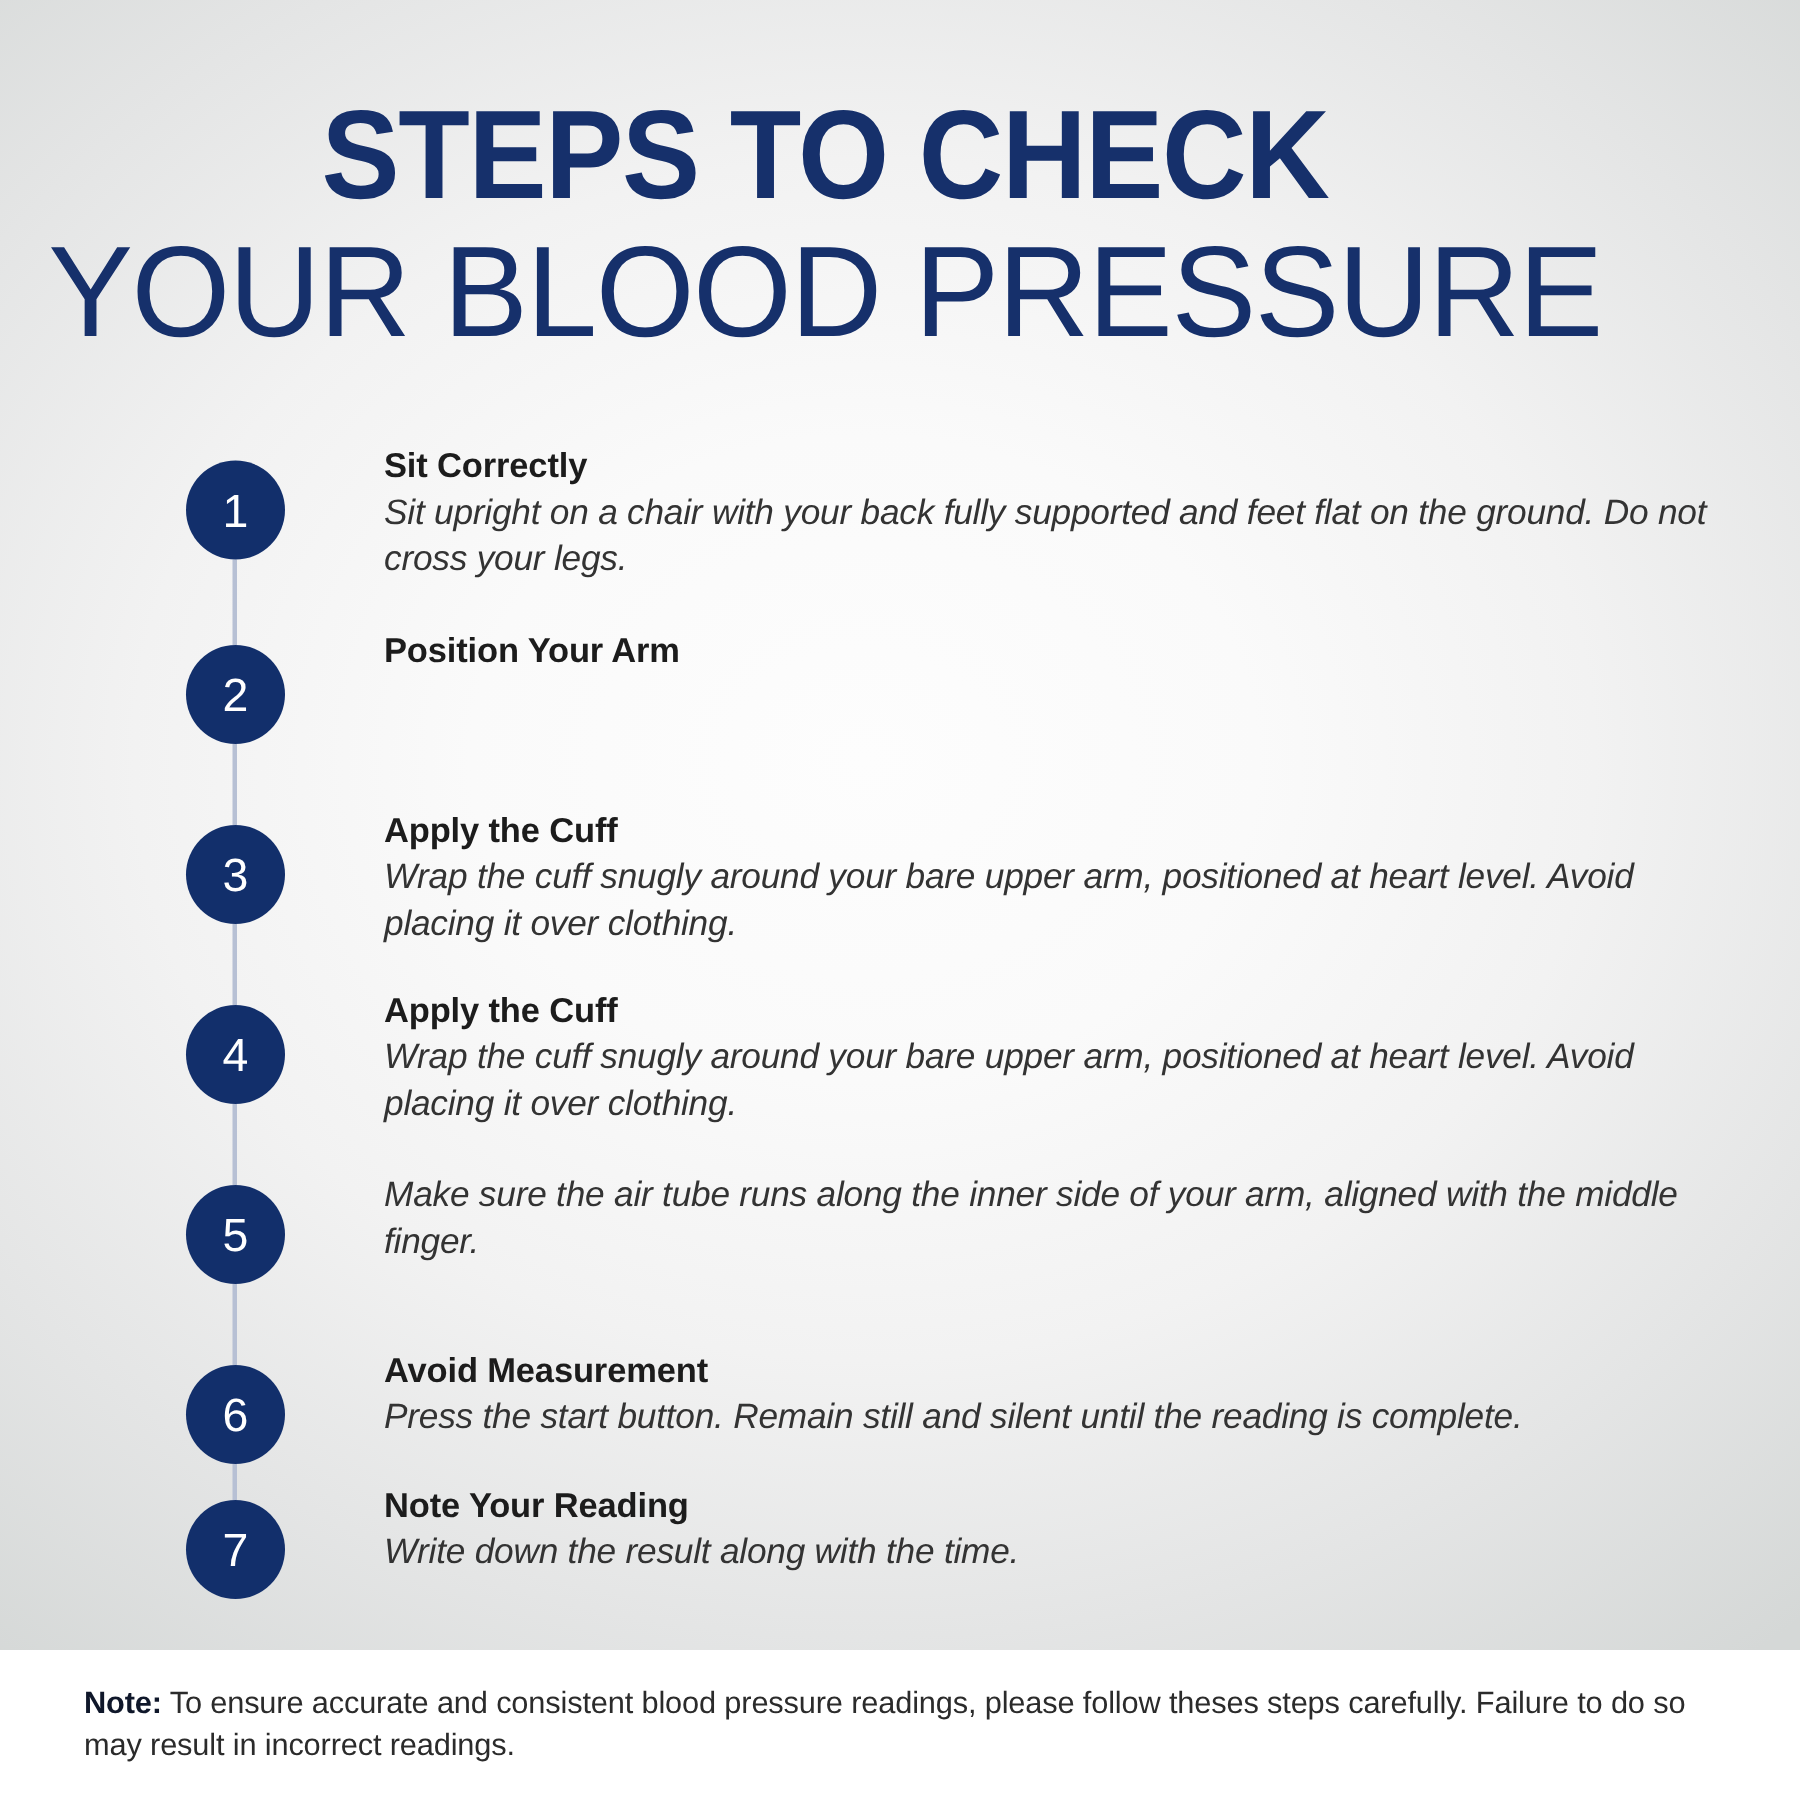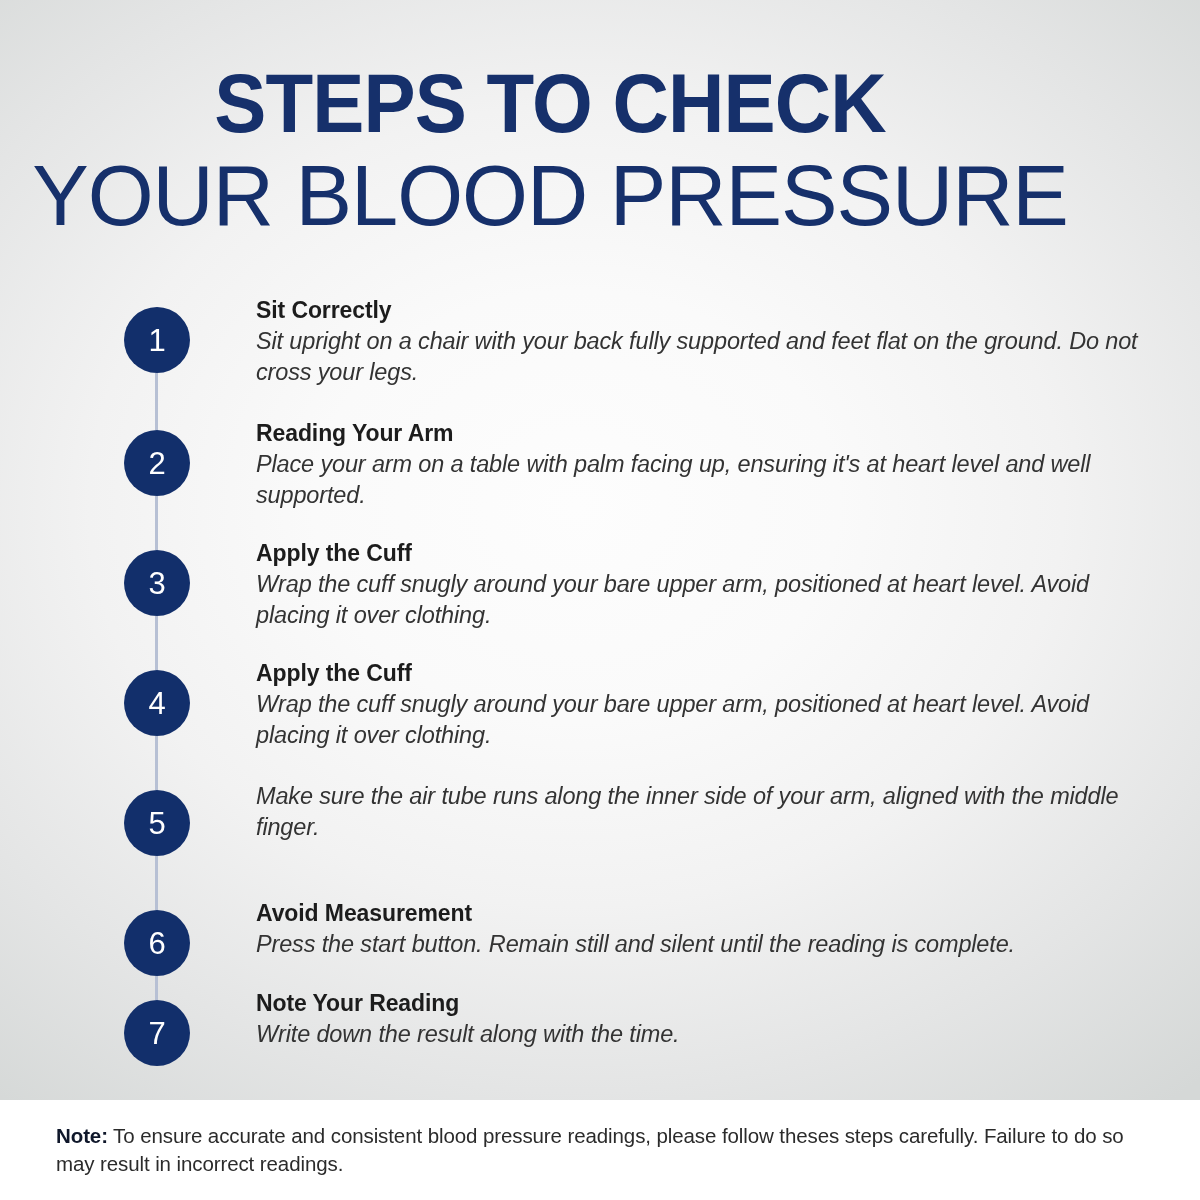--- a/index.html
+++ b/index.html
@@ -158,22 +158,21 @@
         </div>
       </div>
       <div class="step" style="position: absolute; left: 0px; top: 123px; width: 1200px;">
         <div class="marker-col">
           <div class="connector" style="top: 77px; height: 54px;"></div>
           <div class="badge" style="top: 11px;">
             <span>2</span>
           </div>
         </div>
         <div class="text-col">
-          <div class="step-title">Reading Your Arm</div>
-          <div class="step-desc">Place your arm on a table with palm facing up, ensuring it's at heart level and well supported.</div>
+          <div class="step-title">Position Your Arm</div>
         </div>
       </div>
       <div class="step" style="position: absolute; left: 0px; top: 243px; width: 1200px;">
         <div class="marker-col">
           <div class="connector" style="top: 77px; height: 54px;"></div>
           <div class="badge" style="top: 11px;">
             <span>3</span>
           </div>
         </div>
         <div class="text-col">

